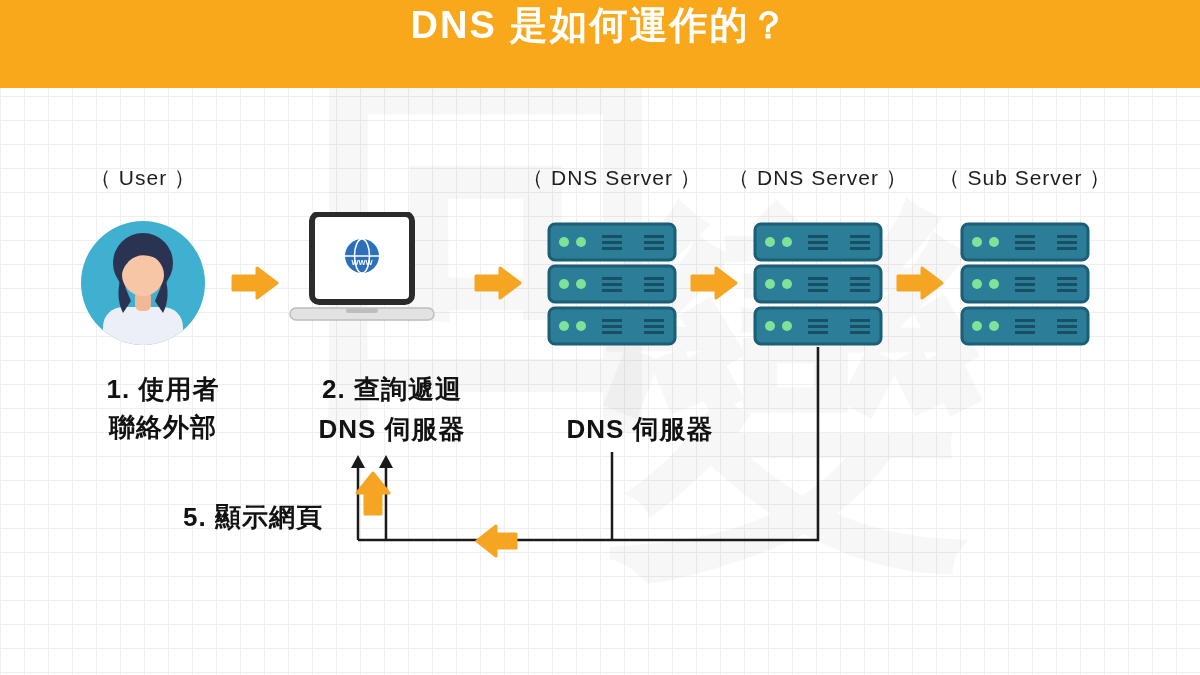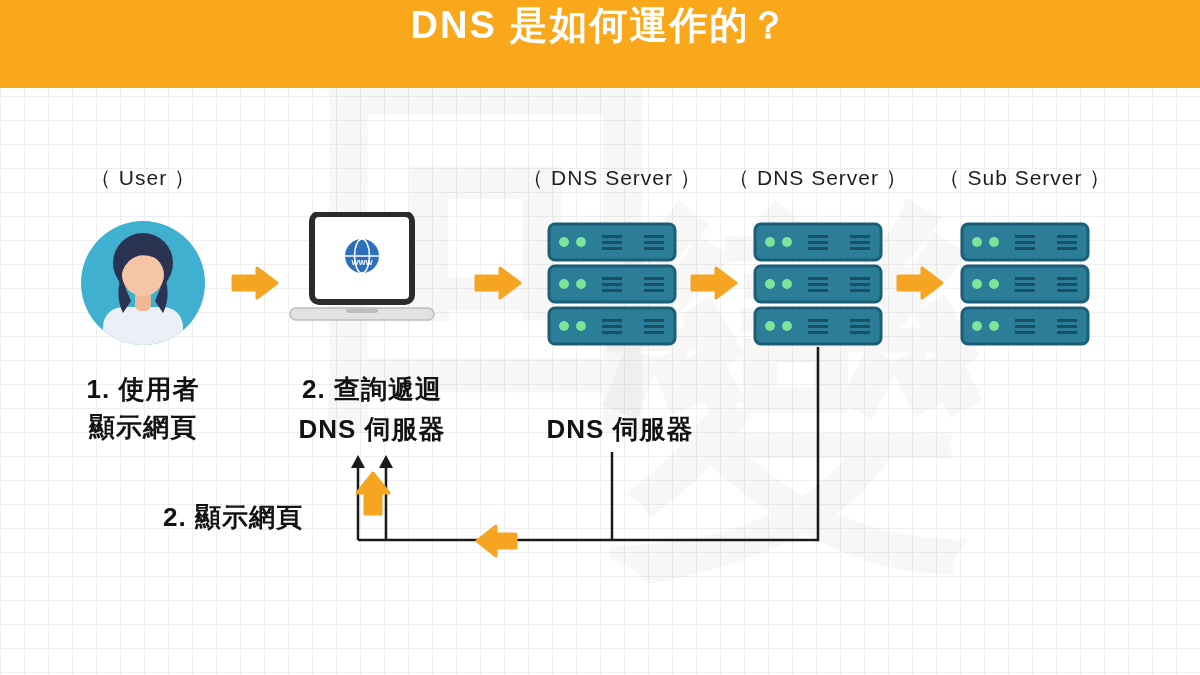--- a/index.html
+++ b/index.html
@@ -18,21 +18,21 @@
   }
   .header-title{
     color:#ffffff;font-size:38px;font-weight:800;letter-spacing:2px;
   }
   .col-label{
     position:absolute;top:164px;transform:translateX(-50%);
     font-size:21px;font-weight:400;color:#1d1d1d;white-space:nowrap;letter-spacing:1px;
   }
   .step{
     position:absolute;transform:translateX(-50%);
-    font-size:26px;font-weight:800;color:#121212;white-space:nowrap;letter-spacing:1px;
+    font-size:26px;font-weight:800;color:#121212;white-space:nowrap;letter-spacing:1px;margin-left:20px;
   }
   .icon-abs{position:absolute;}
   .watermark{
     position:absolute;color:#777;opacity:0.055;font-weight:800;line-height:1;
     pointer-events:none;user-select:none;
   }
   .wm1{left:300px;top:60px;font-size:380px;}
   .wm2{left:600px;top:200px;font-size:380px;}
   svg{display:block;}
   .overlay{position:absolute;left:0;top:0;pointer-events:none;}
@@ -212,22 +212,22 @@
     <g fill="#F5A522" stroke="#F5A522" stroke-width="3" stroke-linejoin="round">
       <polygon points="516,534 496,534 496,526 477,541 496,556 496,548 516,548"></polygon>
     </g>
 
     <g fill="#F5A522" stroke="#F5A522" stroke-width="3" stroke-linejoin="round">
       <polygon points="365,514 365,493 357,493 373,473 389,493 381,493 381,514"></polygon>
     </g>
   </svg>
 
   <div class="step" style="left:143px;top:372px">1. 使用者</div>
-  <div class="step" style="left:143px;top:410px">顯示網頁</div>
+  <div class="step" style="left:143px;top:410px">聯絡外部</div>
 
   <div class="step" style="left:372px;top:372px">2. 查詢遞迴</div>
   <div class="step" style="left:372px;top:412px">DNS 伺服器</div>
 
   <div class="step" style="left:620px;top:412px">DNS 伺服器</div>
 
-  <div class="step" style="left:233px;top:500px">2. 顯示網頁</div>
+  <div class="step" style="left:233px;top:500px">5. 顯示網頁</div>
 
 </div>
 
 </body></html>

